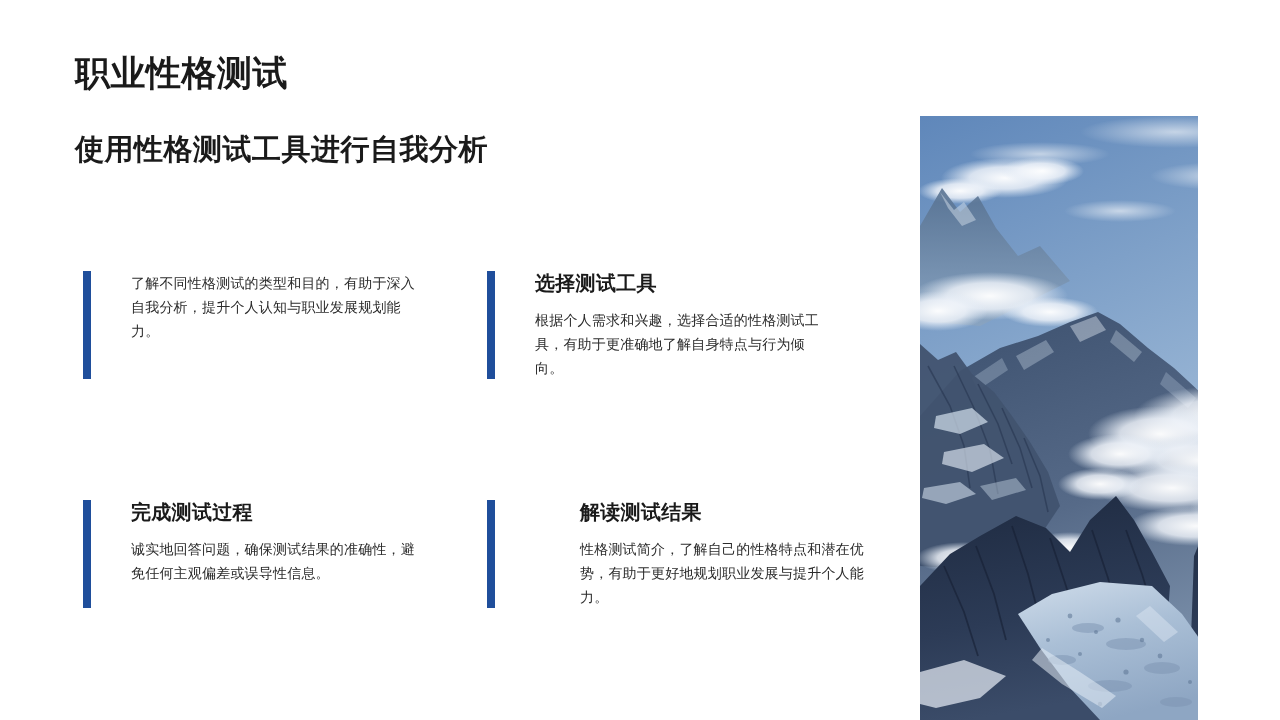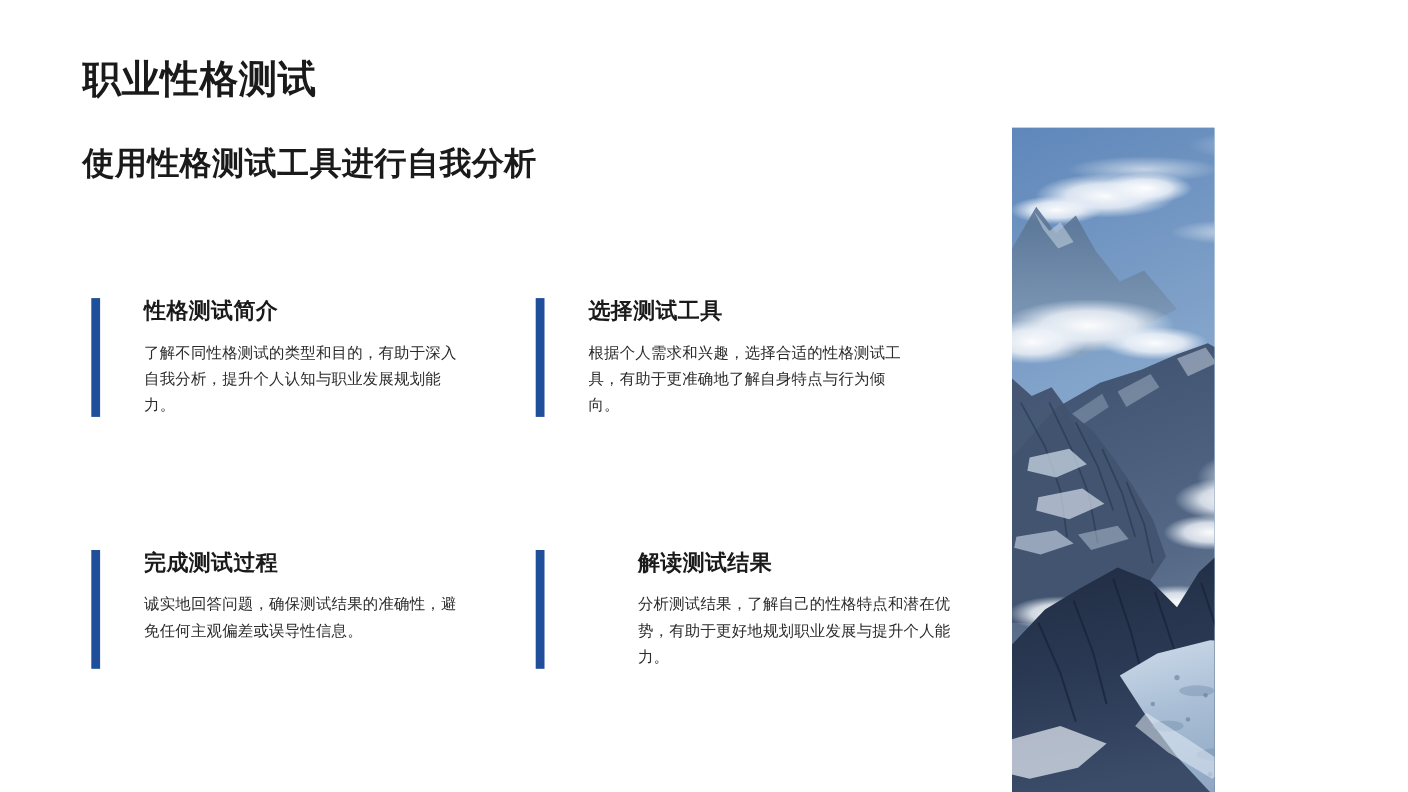--- a/index.html
+++ b/index.html
@@ -8,21 +8,21 @@
   }
   body {
     width: 1280px;
     height: 720px;
     overflow: hidden;
     background: #ffffff;
     font-family: "Liberation Sans", "DejaVu Sans", sans-serif;
   }
   .slide {
     position: relative;
-    width: 1104px;
+    width: 1198px;
     height: 720px;
     background: #ffffff;
     overflow: hidden;
   }
 
   
   .title {
     position: absolute;
     left: 75px;
     top: 52px;
@@ -111,21 +111,20 @@
 
   <div class="title">职业性格测试</div>
 
   <div class="subtitle">使用性格测试工具进行自我分析</div>
 
   <div class="cards">
 
     <div class="card r1c1">
       <div class="card-bar"></div>
       <div class="card-body">
-        <p class="card-heading">性格测试简介</p>
         <p class="card-text">了解不同性格测试的类型和目的，有助于深入自我分析，提升个人认知与职业发展规划能力。</p>
       </div>
     </div>
 
     <div class="card r2c1">
       <div class="card-bar"></div>
       <div class="card-body">
         <p class="card-heading">完成测试过程</p>
         <p class="card-text">诚实地回答问题，确保测试结果的准确性，避免任何主观偏差或误导性信息。</p>
       </div>
@@ -136,21 +135,21 @@
       <div class="card-body">
         <p class="card-heading">选择测试工具</p>
         <p class="card-text">根据个人需求和兴趣，选择合适的性格测试工具，有助于更准确地了解自身特点与行为倾向。</p>
       </div>
     </div>
 
     <div class="card r2c2">
       <div class="card-bar"></div>
       <div class="card-body">
         <p class="card-heading">解读测试结果</p>
-        <p class="card-text">分析测试结果，了解自己的性格特点和潜在优势，有助于更好地规划职业发展与提升个人能力。</p>
+        <p class="card-text">性格测试简介，了解自己的性格特点和潜在优势，有助于更好地规划职业发展与提升个人能力。</p>
       </div>
     </div>
 
   </div>
 
   <div class="photo">
     <svg viewBox="0 0 360 604" preserveAspectRatio="xMidYMid slice">
       <defs>
         <linearGradient id="sky" x1="0" y1="0" x2="0.25" y2="1">
           <stop offset="0%" stop-color="#5f87ba"></stop>

